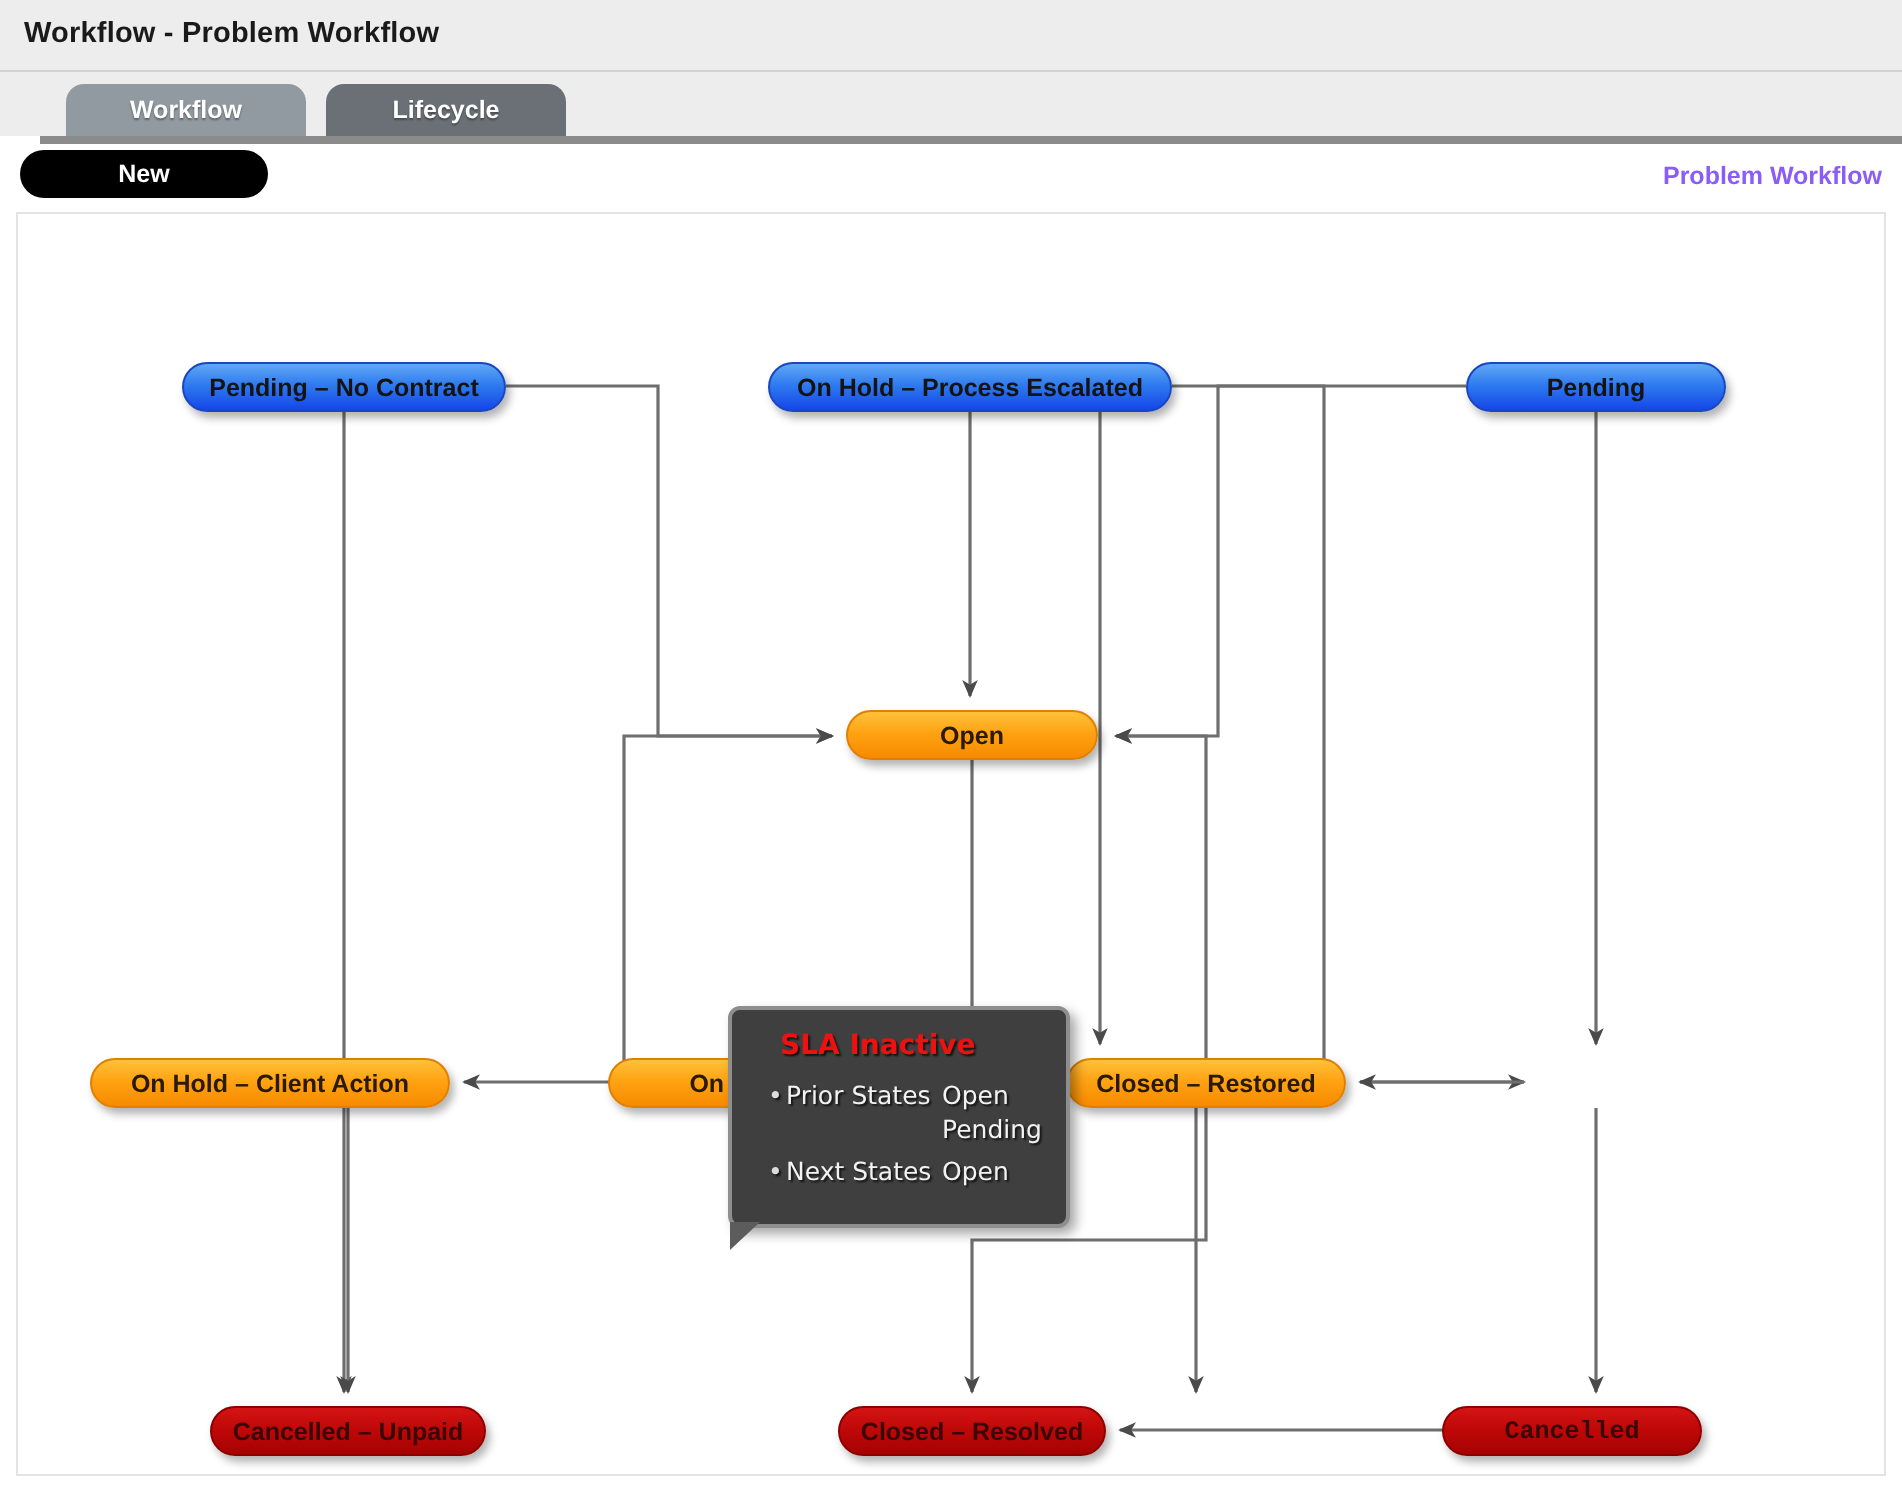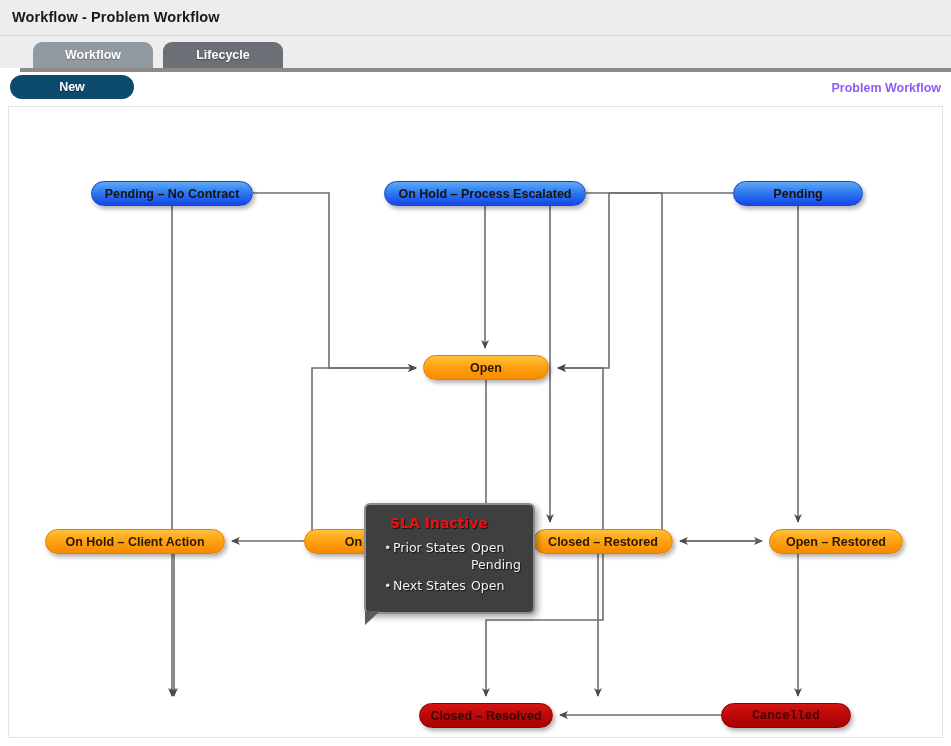--- a/index.html
+++ b/index.html
@@ -44,21 +44,21 @@
     position:absolute;left:20px;top:68px;width:931px;height:4px;
     background:#8b8b8b;
   }
 
   #actionbar{
     position:absolute;left:0;top:72px;width:951px;height:34px;
     background:#ffffff;
   }
   .pillbtn{
     position:absolute;left:10px;top:3px;width:124px;height:24px;
-    background:#0c4a6e;border-radius:12px;
+    background:#000000;border-radius:12px;
     color:#ffffff;font-size:12.5px;font-weight:bold;
     display:flex;align-items:center;justify-content:center;
     text-shadow:0 1px 1px rgba(0,0,0,.35);
     cursor:pointer;
   }
   #wf-label{
     position:absolute;right:10px;top:9px;
     font-size:12.5px;font-weight:bold;color:#8b5cf6;
     white-space:nowrap;
   }
@@ -207,22 +207,22 @@
 
   <div class="node blue" style="left:82px;top:74px;width:162px;">Pending – No Contract</div>
   <div class="node blue" style="left:375px;top:74px;width:202px;">On Hold – Process Escalated</div>
   <div class="node blue" style="left:724px;top:74px;width:130px;">Pending</div>
 
   <div class="node orange" style="left:414px;top:248px;width:126px;">Open</div>
 
   <div class="node orange" style="left:36px;top:422px;width:180px;">On Hold – Client Action</div>
   <div class="node orange" style="left:295px;top:422px;width:130px;">On Hold</div>
   <div class="node orange" style="left:524px;top:422px;width:140px;">Closed – Restored</div>
-  <div class="node orange" style="left:760px;top:422px;width:134px;">Open – Restored</div>
-
+
+  <div class="node red" style="left:96px;top:596px;width:138px;">Cancelled – Unpaid</div>
   <div class="node red" style="left:410px;top:596px;width:134px;">Closed – Resolved</div>
   <div class="node red" style="left:712px;top:596px;width:130px;font-family:Liberation Mono, monospace;">Cancelled</div>
 
   <div id="tooltip">
     <div class="tt-title">SLA Inactive</div>
     <div class="tt-row">
       <span class="tt-bullet">•</span>
       <span class="tt-key">Prior States</span>
       <span class="tt-val">Open</span>
     </div>

